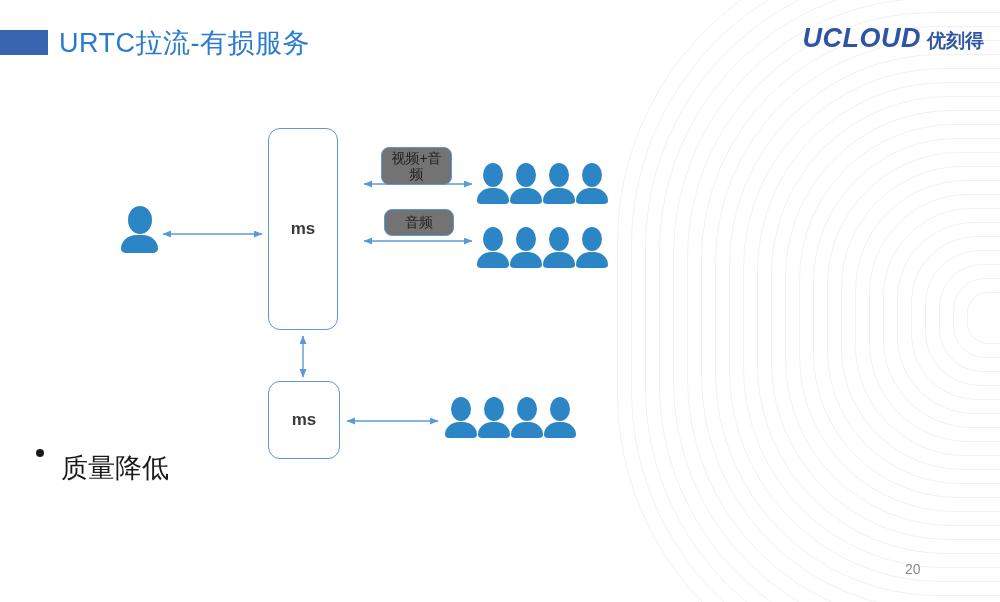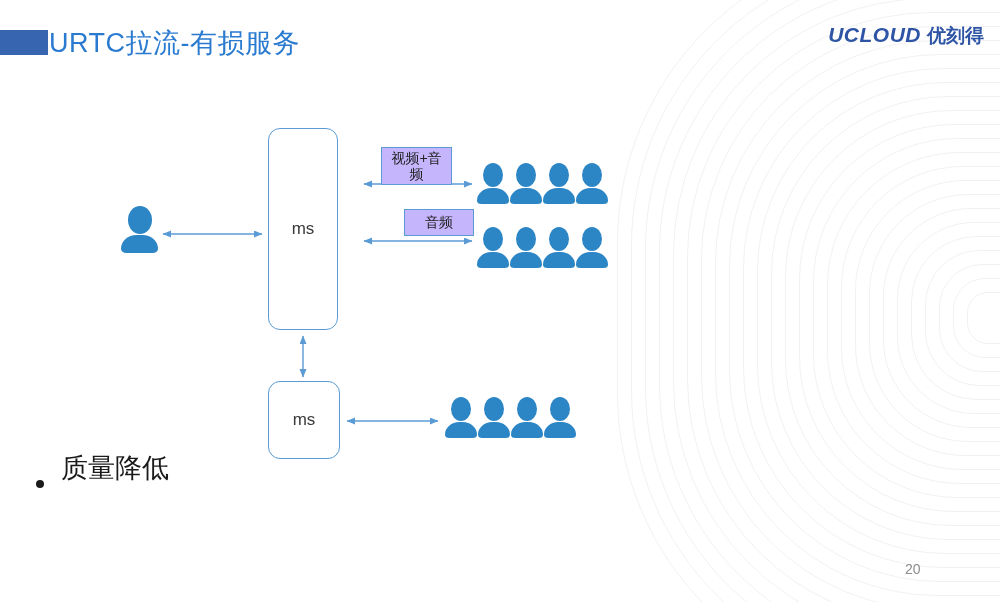--- a/index.html
+++ b/index.html
@@ -13,42 +13,42 @@
   
   .rings { position:absolute; left:993px; top:318px; width:0; height:0; }
   .ring {
     position:absolute; top:0; left:0; transform:translate(-50%,-50%);
     border:1px solid rgba(120,120,120,0.10); border-radius:40%;
   }
 
   
   .header-bar { position:absolute; left:0; top:30px; width:48px; height:25px; background:#3765af; }
   .slide-title {
-    position:absolute; left:49px; top:25px; font-size:27px; font-weight:500;
+    position:absolute; left:59px; top:25px; font-size:27px; font-weight:500;
     color:#2a7bd0; letter-spacing:0.5px; white-space:nowrap;
   }
   .logo { position:absolute; top:23px; right:16px; display:flex; align-items:baseline; gap:6px; color:#2e55a5; }
-  .logo-en { font-size:21px; font-weight:bold; letter-spacing:0.5px; font-style:italic; }
+  .logo-en { font-size:27px; font-weight:bold; letter-spacing:0.5px; font-style:italic; }
   .logo-cn { font-size:19px; font-weight:bold; }
 
   
   .ms-box {
     position:absolute; border:1.5px solid #5b9bd5; border-radius:12px; background:#fff;
     display:flex; align-items:center; justify-content:center;
-    font-size:17px; color:#3a3a3a;
+    font-size:17px; color:#3a3a3a;font-weight:bold;
   }
   .ms-main { left:268px; top:128px; width:70px; height:202px; }
   .ms-edge { left:268px; top:381px; width:72px; height:78px; }
 
   .stream-label {
-    position:absolute; border:1.5px solid #5b9bd5; border-radius:0; background:#c4b5fd;
+    position:absolute; border:1.5px solid #5b9bd5; border-radius:8px; background:#737373;
     font-size:14px; color:#222; text-align:center; line-height:16px; padding:2px 4px;
   }
   .label-va { left:381px; top:147px; width:71px; }
-  .label-a  { left:404px; top:209px; width:70px; height:27px; line-height:20px; }
+  .label-a  { left:384px; top:209px; width:70px; height:27px; line-height:20px; }
 
   
   .person { position:relative; width:32px; height:42px; display:inline-block; }
   .person .head {
     position:absolute; left:50%; top:0; transform:translateX(-50%);
     width:20px; height:24px; border-radius:50%; background:#2c86c5;
   }
   .person .body {
     position:absolute; left:0; top:25px; width:32px; height:16px; background:#2c86c5;
     border-radius:16px 16px 5px 5px / 14px 14px 4px 4px;
@@ -63,21 +63,21 @@
   .group-a   { left:477px; top:227px; }
   .group-cdn { left:445px; top:397px; }
 
   
   .arrows { position:absolute; left:0; top:0; width:1000px; height:602px; pointer-events:none; }
 
   
   .bullets { position:absolute; left:36px; top:449px; list-style:none; }
   .bullets li {
     font-size:27px; line-height:39px; color:#1a1a1a; white-space:nowrap;
-    display:flex; align-items:flex-end;
+    display:flex; align-items:flex-start;
   }
   .bullets li .dot {
     width:8px; height:8px; border-radius:50%; background:#1a1a1a;
     margin-right:17px; flex:0 0 auto;
   }
 
   .page-number { position:absolute; left:905px; top:561px; font-size:14px; color:#8c8c8c; }
 </style>
 </head>
 <body>

